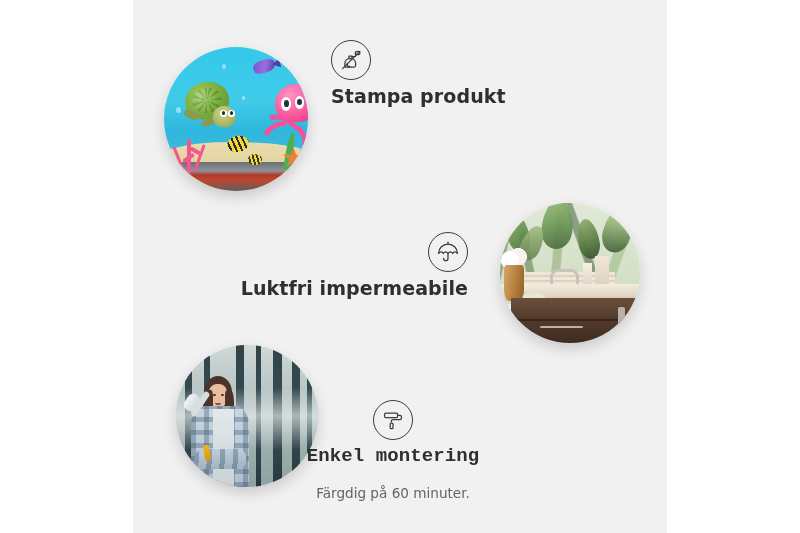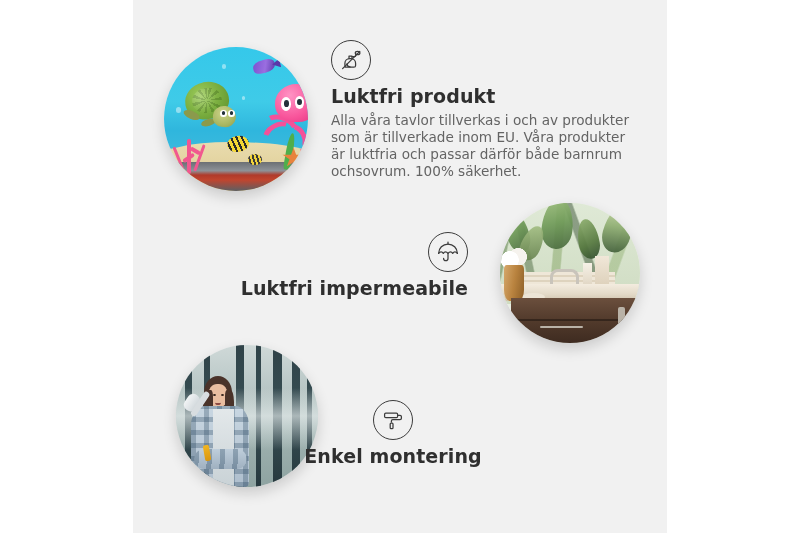--- a/index.html
+++ b/index.html
@@ -349,21 +349,21 @@
   #feature-1 .feat-title { margin: 0 0 4px 0; }
 
   
   #feature-2 { left: 180px; top: 232px; width: 288px; text-align: right; }
   #feature-2 .icon-circle { margin: 0 0 6px auto; }
   #feature-2 .feat-title { margin: 0 0 3px 0; }
 
   
   #feature-3 { left: 282px; top: 400px; width: 222px; text-align: center; }
   #feature-3 .icon-circle { margin: 0 auto 6px auto; }
-  #feature-3 .feat-title { margin: 0 0 17px 0; }
+  #feature-3 .feat-title { margin: 0 0 17px 0; font-family: Liberation Mono, monospace; }
 </style>
 </head>
 <body>
 
 <div id="stage">
 
   <div class="panel"></div>
 
   <div class="medallion" id="medallion-1" style="left:164px; top:47px; width:144px; height:144px;">
     <div class="scene">
@@ -473,22 +473,21 @@
                    c0-2.6-2.1-4.7-4.7-4.7h-1.3c-2.6 0-4.7 2.1-4.7 4.7v2.2
                    c0 1.0 0.8 1.8 1.8 1.8z"></path>
           <path d="M11.0 11.5V9.1h3.0v2.4"></path>
           <path d="M14.0 9.6h2.6c0.7 0 1.2-0.5 1.2-1.2V7.2"></path>
           <ellipse cx="19.6" cy="6.0" rx="2.3" ry="1.7"></ellipse>
           <path d="M9.0 16.8c0 1.7 1.4 3.1 3.1 3.1"></path>
           <line x1="4.6" y1="21.6" x2="21.8" y2="4.4"></line>
         </g>
       </svg>
     </div>
-    <div class="feat-title">Luktfri produkt</div>
-    <div class="feat-body">Alla våra tavlor tillverkas i och av produkter som är tillverkade inom EU. Våra produkter är luktfria och passar därför både barnrum ochsovrum. 100% säkerhet.</div>
+    <div class="feat-title">Stampa produkt</div>
   </div>
 
   <div class="feature" id="feature-2">
     <div class="icon-circle">
       <svg width="26" height="26" viewBox="0 0 26 26" aria-hidden="true">
         <g fill="none" stroke="#3c3c3c" stroke-width="1.25" stroke-linecap="round" stroke-linejoin="round">
           <path d="M3.6 14.4c0-5.2 4.2-9.4 9.4-9.4s9.4 4.2 9.4 9.4"></path>
           <path d="M3.6 14.4c1.6-2.2 3.5-2.2 4.7 0 1.2-2.2 3.1-2.2 4.7 0
                    1.6-2.2 3.5-2.2 4.7 0 1.2-2.2 3.1-2.2 4.7 0"></path>
           <line x1="13" y1="5.0" x2="13" y2="3.1"></line>
@@ -504,15 +503,16 @@
       <svg width="26" height="26" viewBox="0 0 26 26" aria-hidden="true">
         <g fill="none" stroke="#3c3c3c" stroke-width="1.25" stroke-linecap="round" stroke-linejoin="round">
           <rect x="4.6" y="6.0" width="13.0" height="4.6" rx="1.2"></rect>
           <path d="M17.6 8.3h2.4c0.8 0 1.4 0.6 1.4 1.4v1.6
                    c0 0.8-0.6 1.4-1.4 1.4h-7.2c-0.8 0-1.4 0.6-1.4 1.4v1.0"></path>
           <rect x="10.2" y="16.1" width="2.8" height="5.6" rx="0.9"></rect>
         </g>
       </svg>
     </div>
     <div class="feat-title">Enkel montering</div>
+    <div class="feat-sub">Färgdig på 60 minuter.</div>
   </div>
 
 </div>
 
 </body></html>

